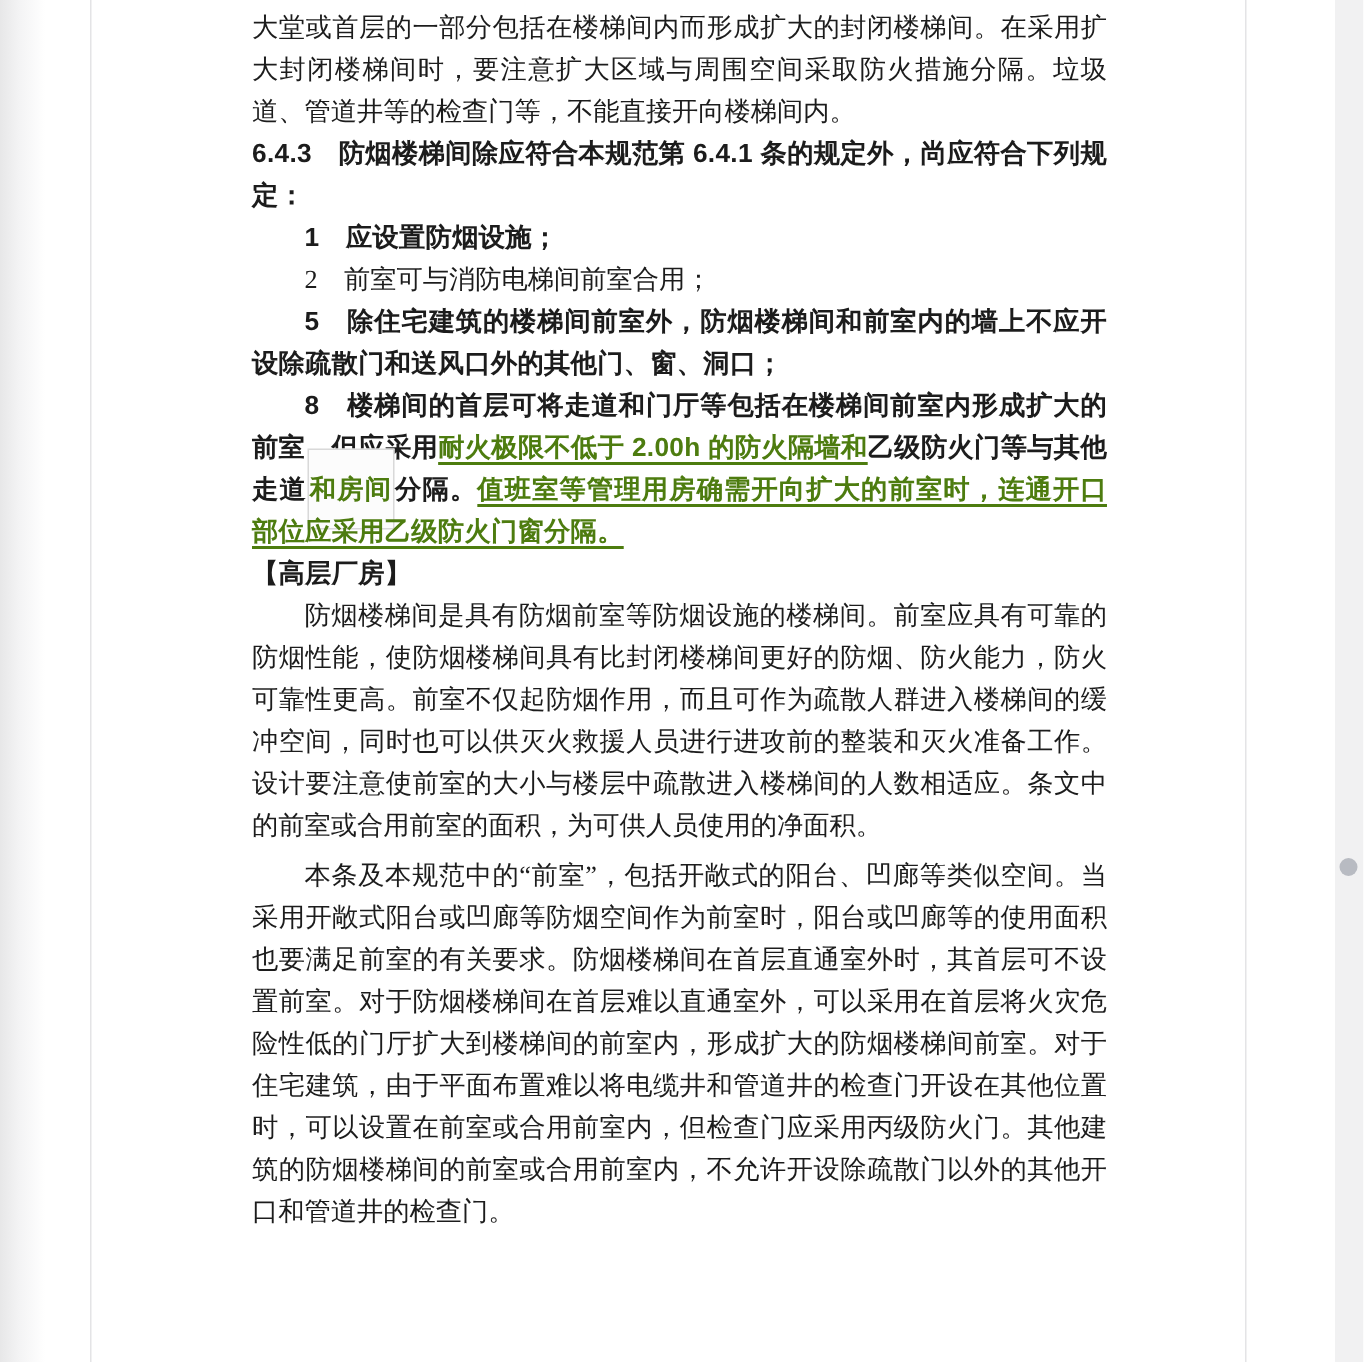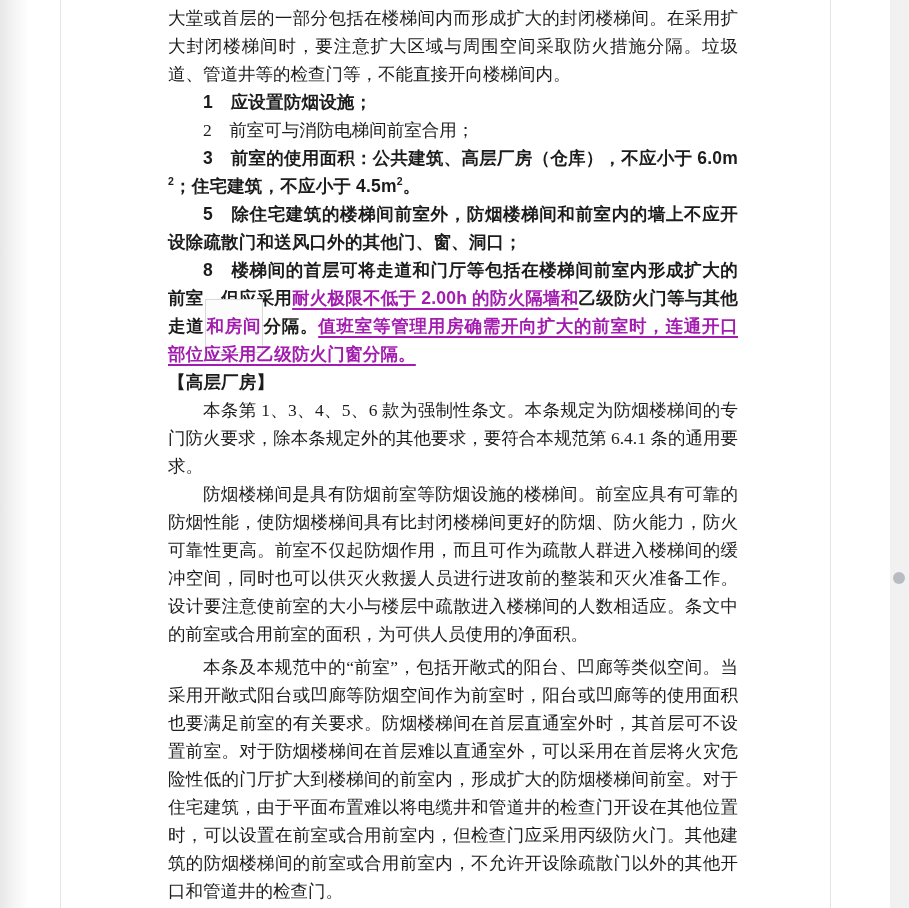--- a/index.html
+++ b/index.html
@@ -64,21 +64,21 @@
     padding: 0;
   }
   .doc p.indent { text-indent: 2em; }
   .doc p.b {
     font-family: "Liberation Sans", "DejaVu Sans", sans-serif;
     font-weight: 700;
     letter-spacing: 0.2px;
   }
   .doc p.gap { margin-top: 5px; }
 
-  .doc .red { color: #a21caf; }
+  .doc .red { color: #4d7c0f; }
   .doc .u {
     text-decoration: underline;
     text-decoration-thickness: 1.5px;
     text-underline-offset: 4px;
   }
   .doc .boxed {
     border: 1px solid #d9d9d9;
     background: #fcfcfc;
     padding: 16px 1px;
   }
@@ -91,26 +91,25 @@
 </head>
 <body>
 
 <div class="stage">
   <div class="left-shadow"></div>
   <div class="v-border left"></div>
   <div class="v-border right"></div>
 
   <div class="doc">
       <p class=""><span>大堂或首层的一部分包括在楼梯间内而形成扩大的封闭楼梯间。在采用扩大封闭楼梯间时，要注意扩大区域与周围空间采取防火措施分隔。垃圾道、管道井等的检查门等，不能直接开向楼梯间内。</span></p>
+      <p class="b "><span>6.4.3　防烟楼梯间除应符合本规范第 6.4.1 条的规定外，尚应符合下列规定：</span></p>
       <p class="b indent "><span>1　应设置防烟设施；</span></p>
       <p class="indent "><span>2　前室可与消防电梯间前室合用；</span></p>
-      <p class="b indent "><span>3　前室的使用面积：公共建筑、高层厂房（仓库），不应小于 6.0m</span><span class="sup">2</span><span>；住宅建筑，不应小于 4.5m</span><span class="sup">2</span><span>。</span></p>
       <p class="b indent "><span>5　除住宅建筑的楼梯间前室外，防烟楼梯间和前室内的墙上不应开设除疏散门和送风口外的其他门、窗、洞口；</span></p>
       <p class="b indent "><span>8　楼梯间的首层可将走道和门厅等包括在楼梯间前室内形成扩大的前室，但应采用</span><span class="red u">耐火极限不低于 2.00h 的防火隔墙和</span><span>乙级防火门等与其他走道</span><span class="red boxed">和房间</span><span>分隔。</span><span class="red u">值班室等管理用房确需开向扩大的前室时，连通开口部位应采用乙级防火门窗分隔。</span></p>
       <p class="b "><span>【高层厂房】</span></p>
-      <p class="indent "><span>本条第 1、3、4、5、6 款为强制性条文。本条规定为防烟楼梯间的专门防火要求，除本条规定外的其他要求，要符合本规范第 6.4.1 条的通用要求。</span></p>
       <p class="indent "><span>防烟楼梯间是具有防烟前室等防烟设施的楼梯间。前室应具有可靠的防烟性能，使防烟楼梯间具有比封闭楼梯间更好的防烟、防火能力，防火可靠性更高。前室不仅起防烟作用，而且可作为疏散人群进入楼梯间的缓冲空间，同时也可以供灭火救援人员进行进攻前的整装和灭火准备工作。设计要注意使前室的大小与楼层中疏散进入楼梯间的人数相适应。条文中的前室或合用前室的面积，为可供人员使用的净面积。</span></p>
       <p class="indent gap"><span>本条及本规范中的“前室”，包括开敞式的阳台、凹廊等类似空间。当采用开敞式阳台或凹廊等防烟空间作为前室时，阳台或凹廊等的使用面积也要满足前室的有关要求。防烟楼梯间在首层直通室外时，其首层可不设置前室。对于防烟楼梯间在首层难以直通室外，可以采用在首层将火灾危险性低的门厅扩大到楼梯间的前室内，形成扩大的防烟楼梯间前室。对于住宅建筑，由于平面布置难以将电缆井和管道井的检查门开设在其他位置时，可以设置在前室或合用前室内，但检查门应采用丙级防火门。其他建筑的防烟楼梯间的前室或合用前室内，不允许开设除疏散门以外的其他开口和管道井的检查门。</span></p>
     </div>
 
   <div class="scroll-track"></div>
   <div class="scroll-thumb"></div>
 </div>
 
 </body></html>

